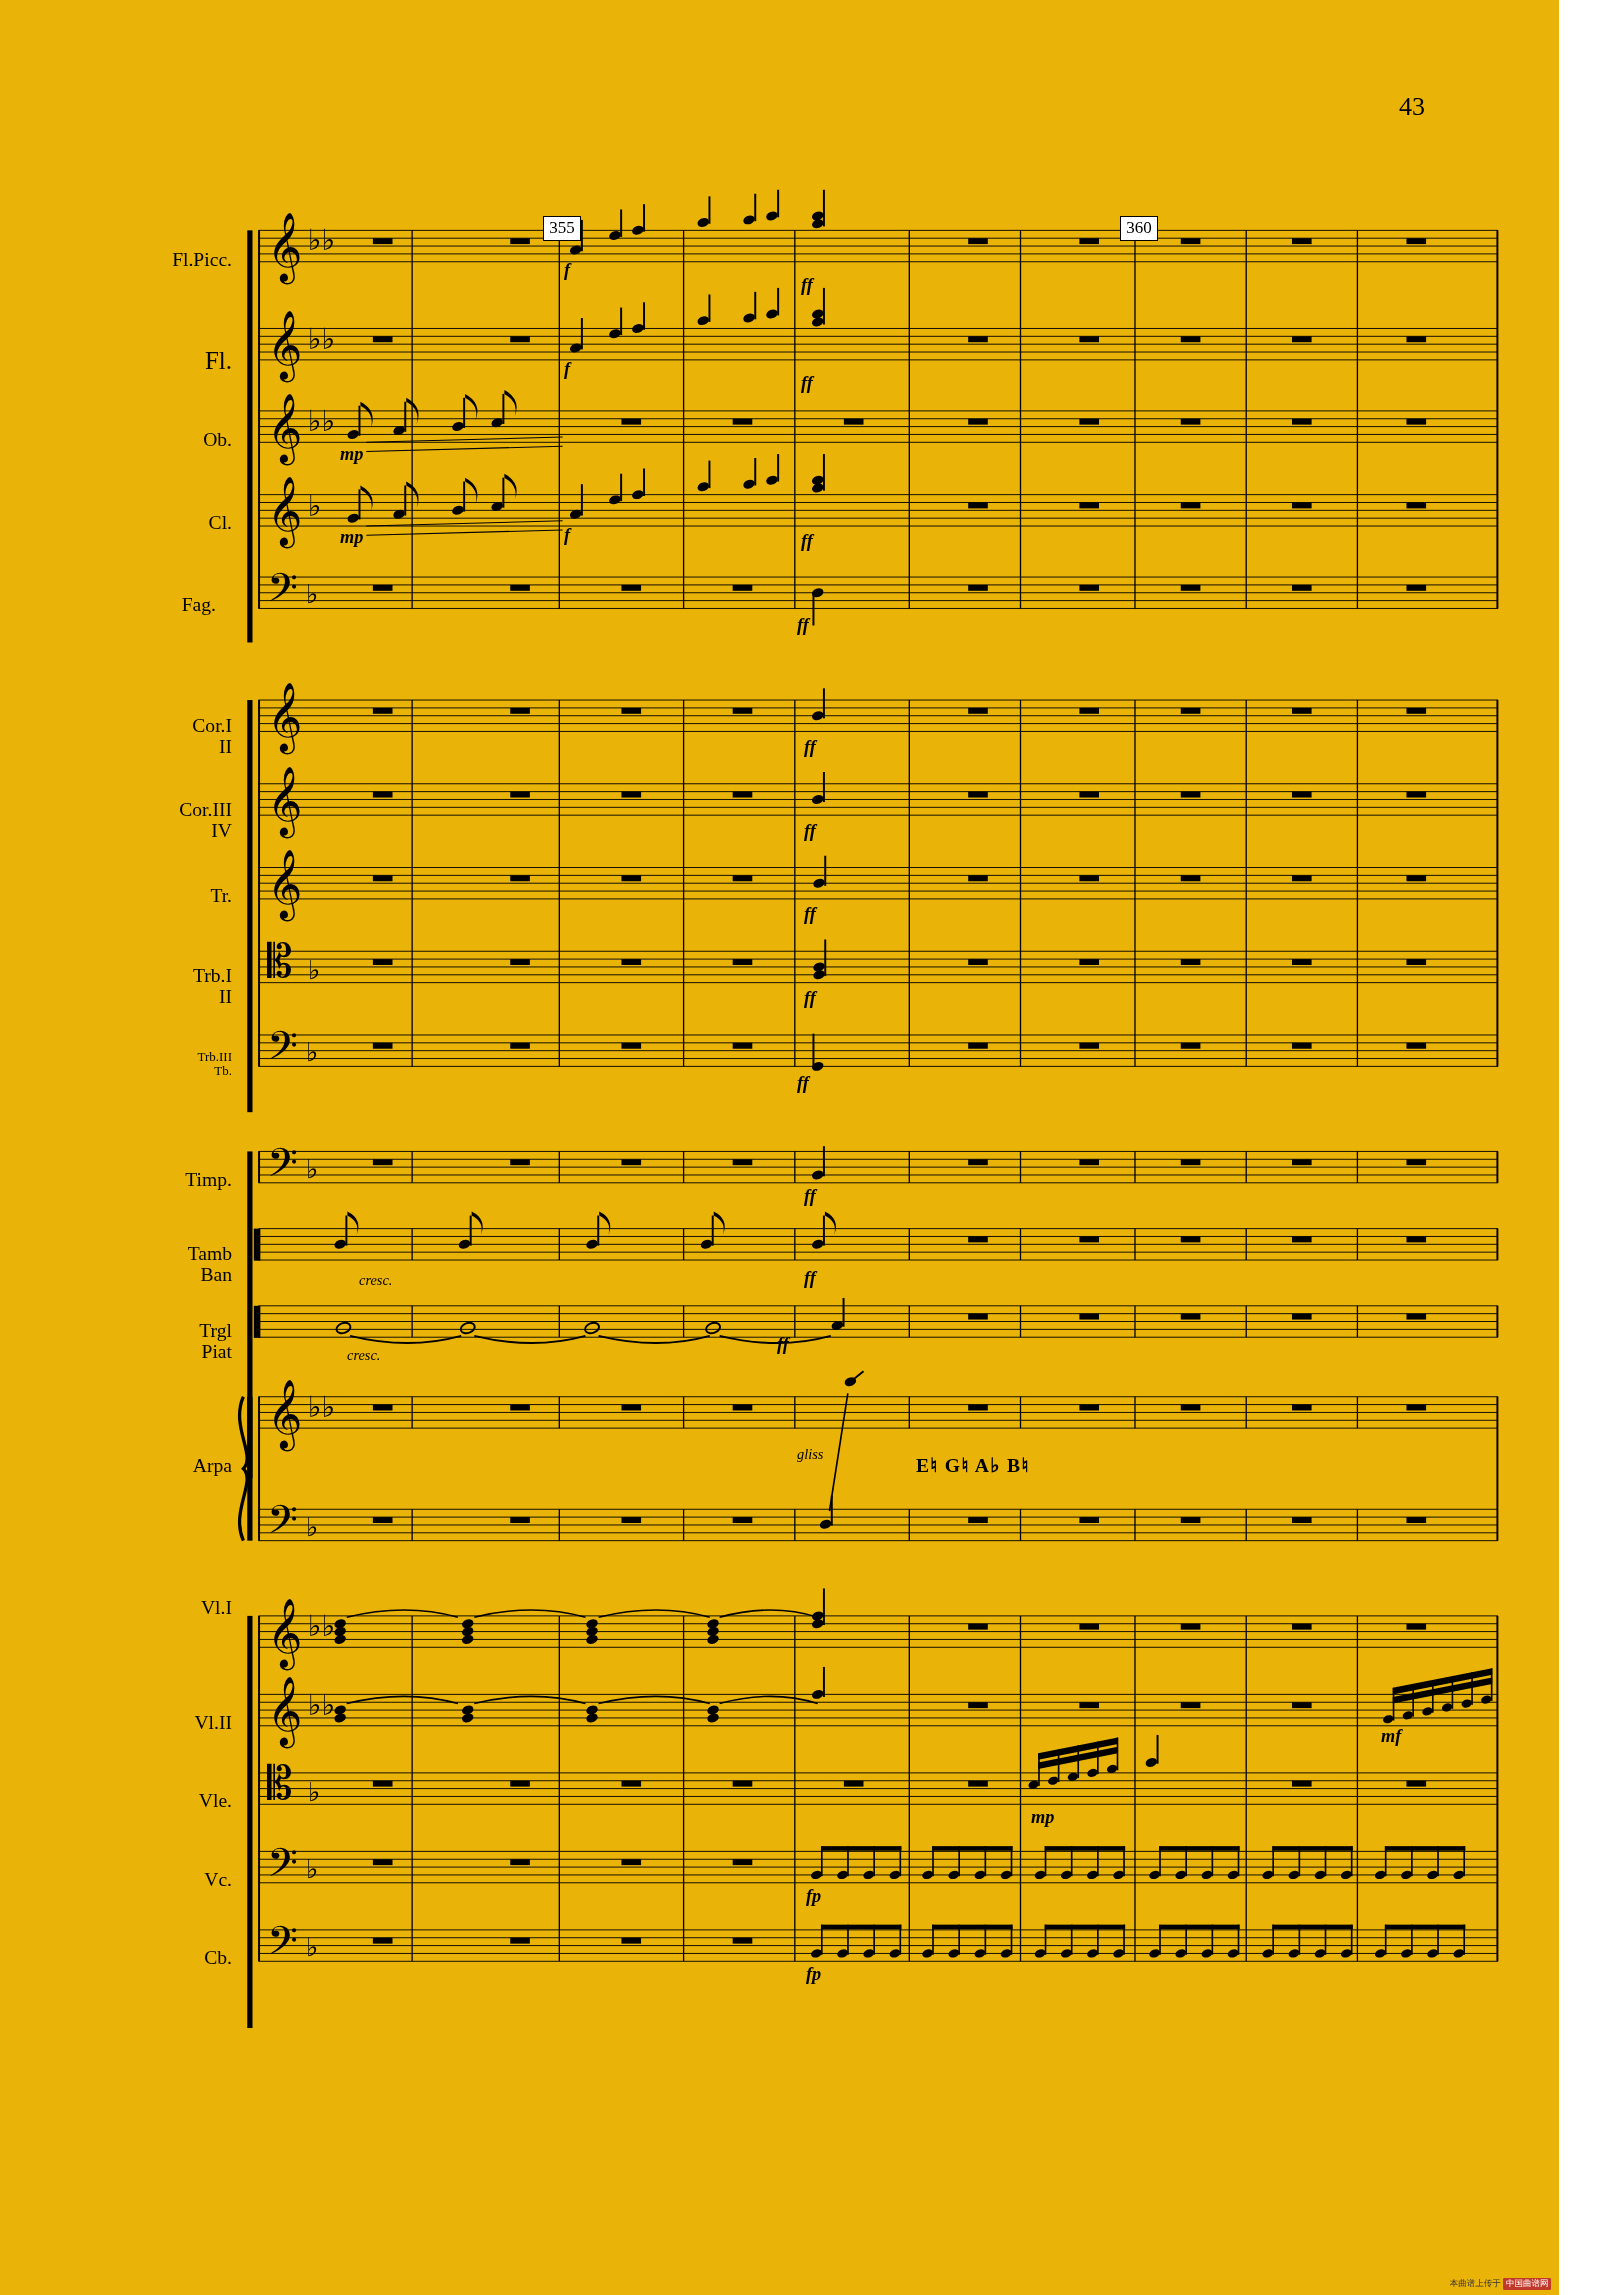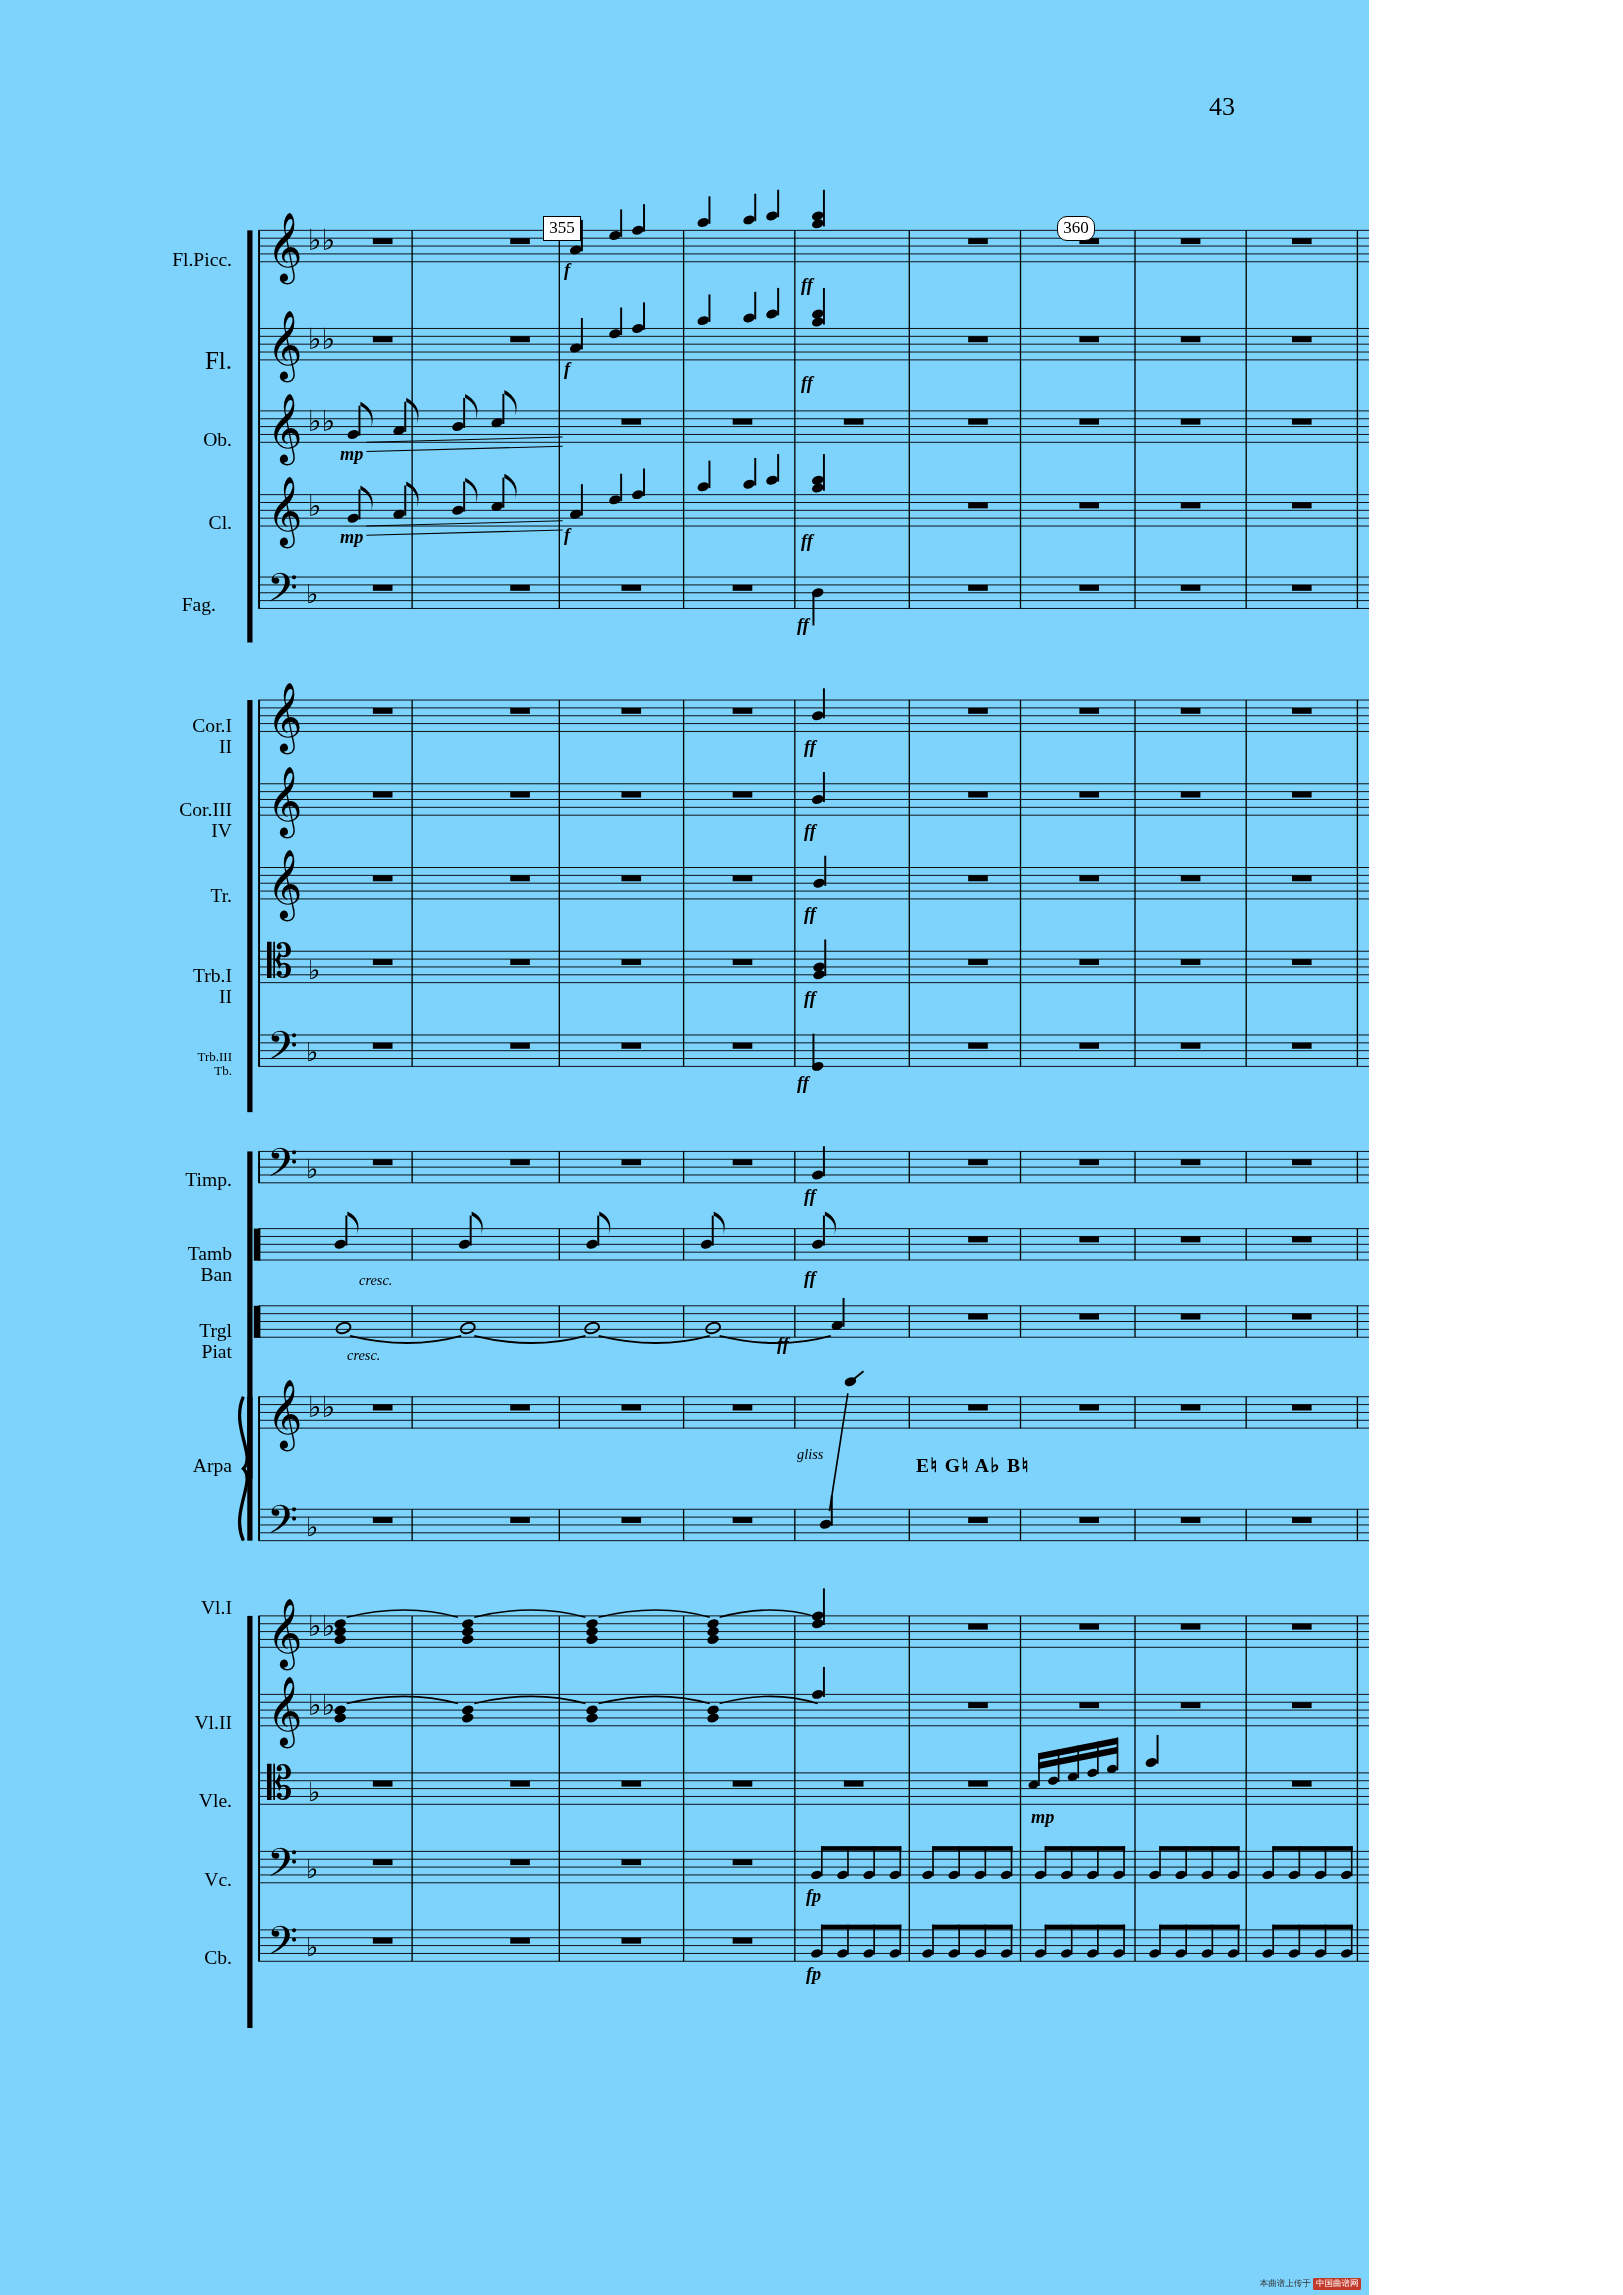--- a/index.html
+++ b/index.html
@@ -6,23 +6,23 @@
     margin: 0;
     padding: 0;
     background: #ffffff;
   }
   body {
     font-family: "Liberation Serif", serif;
     color: #000000;
   }
   #page {
     position: relative;
-    width: 1369px;
+    width: 1559px;
     height: 2295px;
-    background: #7dd3fc;
+    background: #eab308;
     overflow: hidden;
   }
   
   .page-number {
     position: absolute;
     right: 134px;
     top: 92px;
     font-size: 26px;
     font-family: "Liberation Serif", serif;
   }
@@ -989,21 +989,21 @@
   <div class="label-box" style="left:88px;top:1869px;">
     <span style="font-size:19.6px;">Vc.</span>
   </div>
   <div class="label-box" style="left:88px;top:1947px;">
     <span style="font-size:19.6px;">Cb.</span>
   </div>
 
   <div class="rehearsal" style="left:543px;top:216px;">
     <span>355</span>
   </div>
-  <div class="rehearsal" style="left:1057px;top:216px;border-radius:10px;">
+  <div class="rehearsal" style="left:1120px;top:216px;">
     <span>360</span>
   </div>
 
   <div class="dyn" style="left:340px;top:444px;">mp</div>
   <div class="dyn" style="left:340px;top:527px;">mp</div>
   <div class="dyn" style="left:564px;top:260px;">f</div>
   <div class="dyn" style="left:564px;top:359px;">f</div>
   <div class="dyn" style="left:564px;top:525px;">f</div>
 
   <div class="dyn" style="left:801px;top:275px;">ff</div>

